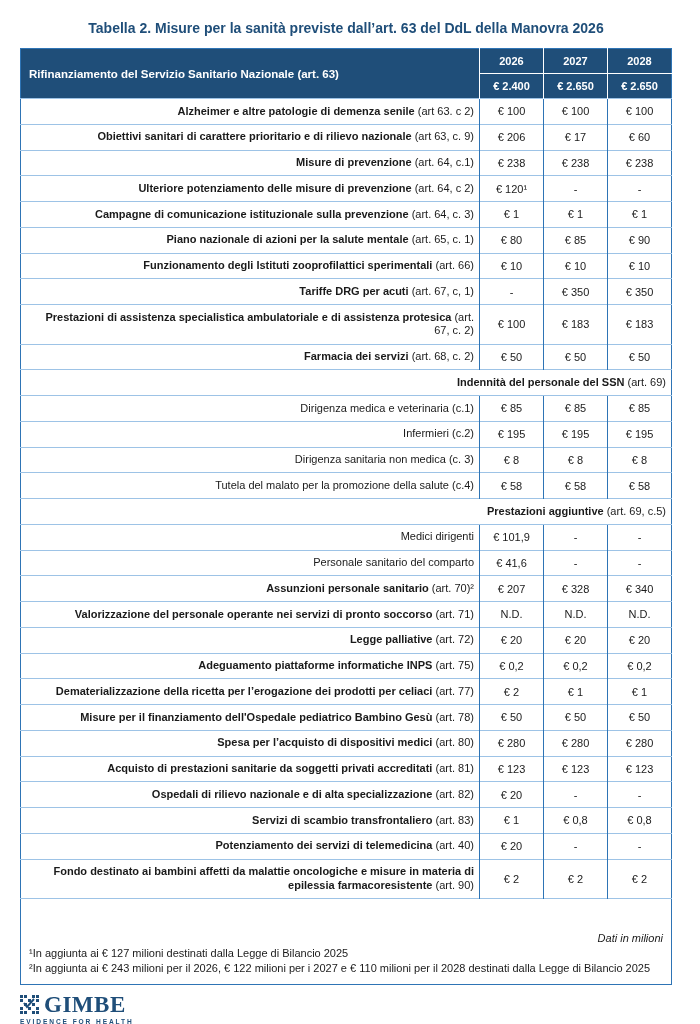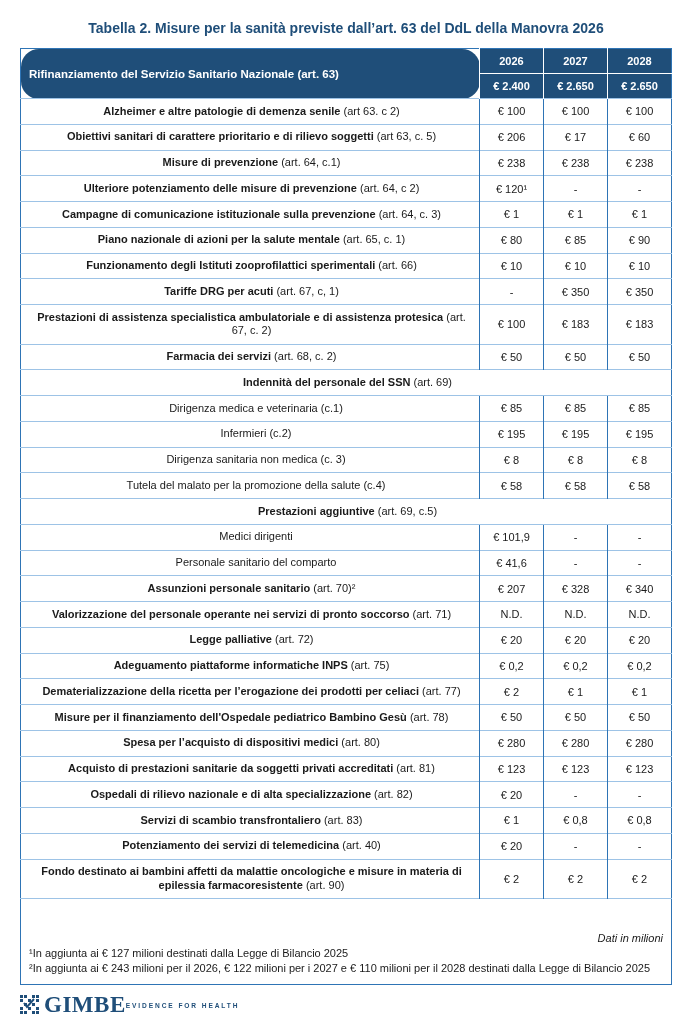--- a/index.html
+++ b/index.html
@@ -35,35 +35,34 @@
     background:var(--navy);
     color:#ffffff;
     font-size:11px;
     font-weight:bold;
     padding:6px 4px;
   }
   th.hlabel{
     text-align:left;
     font-size:11.5px;
     padding-left:8px;
-    border-radius:18px;
   }
   th.year, th.amount{
     text-align:center;
     border-left:1.5px solid #ffffff;
   }
   th.year{border-bottom:1.5px solid #ffffff;text-align:center;}
   tbody td, tfoot td{
     font-size:11px;
     border-top:1px solid var(--light-blue);
     padding:5.5px 4px;
     vertical-align:middle;
   }
   td.label{
-    text-align:center;
+    text-align:right;
     padding-left:8px;
     padding-right:5px;
     line-height:1.25;
   }
   td.label .bold{font-weight:bold;}
   td.label.sub{padding-left:17px;}
   td.val{
     text-align:center;
     border-left:1.5px solid var(--mid-blue);
   }
@@ -73,22 +72,22 @@
   }
   .dati{
     text-align:right;
     font-style:italic;
     font-size:11px;
     margin-top:28px;
   }
   .fn{font-size:11px;}
   .logo-row{
     display:flex;
-    flex-direction:row;
-    align-items:center;
+    flex-direction:column;
+    align-items:flex-start;
     margin-top:8px;
   }
   .logo-main{
     display:flex;
     align-items:flex-end;
     gap:3px;
   }
   .logo-text{
     font-family:"Liberation Serif", serif;
     font-weight:600;
@@ -134,21 +133,21 @@
       </tr>
     </thead>
     <tbody>
         <tr>
           <td class="label"><span class="bold">Alzheimer e altre patologie di demenza senile</span><span> (art 63. c 2)</span></td>
           <td class="val">€ 100</td>
           <td class="val">€ 100</td>
           <td class="val">€ 100</td>
         </tr>
         <tr>
-          <td class="label"><span class="bold">Obiettivi sanitari di carattere prioritario e di rilievo soggetti</span><span> (art 63, c. 5)</span></td>
+          <td class="label"><span class="bold">Obiettivi sanitari di carattere prioritario e di rilievo nazionale</span><span> (art 63, c. 9)</span></td>
           <td class="val">€ 206</td>
           <td class="val">€ 17</td>
           <td class="val">€ 60</td>
         </tr>
         <tr>
           <td class="label"><span class="bold">Misure di prevenzione</span><span> (art. 64, c.1)</span></td>
           <td class="val">€ 238</td>
           <td class="val">€ 238</td>
           <td class="val">€ 238</td>
         </tr>

